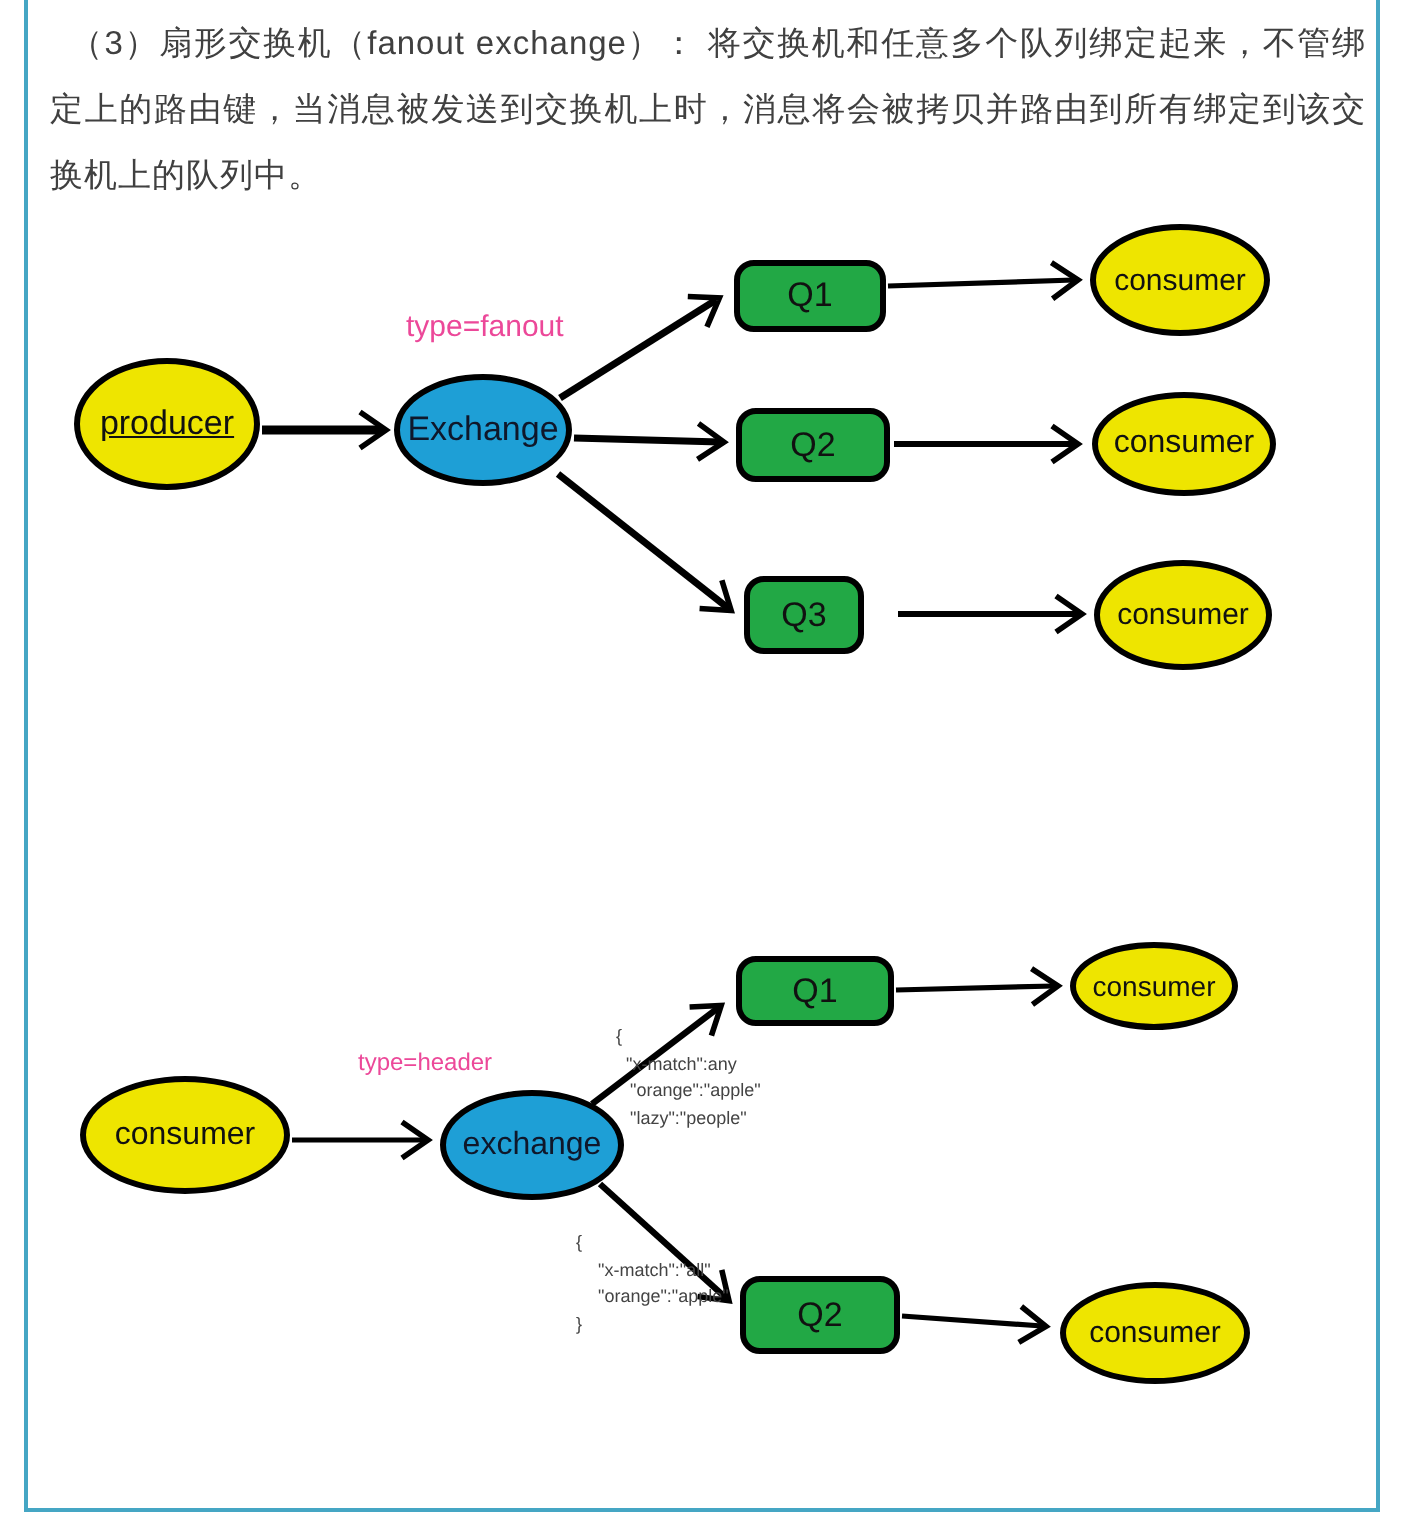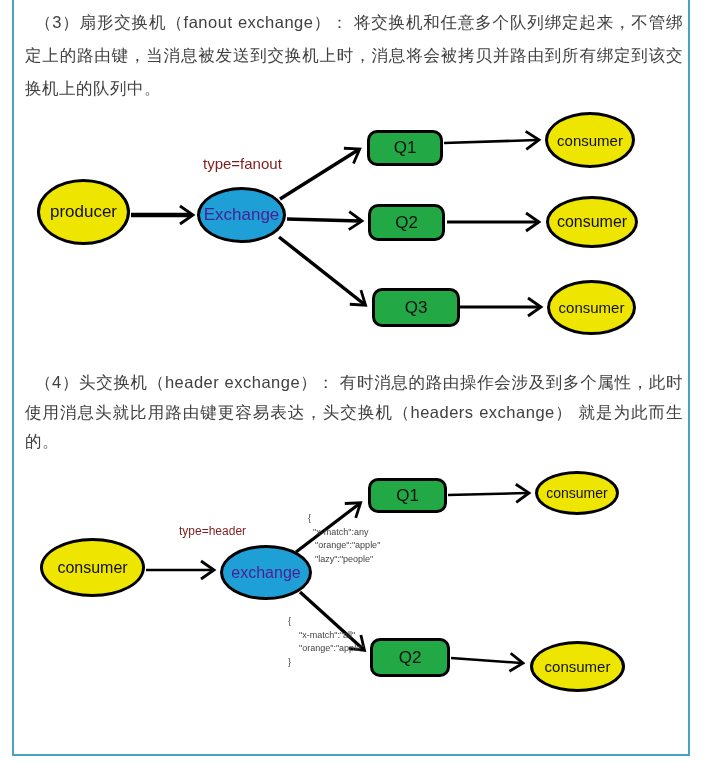--- a/index.html
+++ b/index.html
@@ -31,25 +31,25 @@
     display: flex;
     align-items: center;
     justify-content: center;
     border: 3.5px solid #000;
     color: #111;
     white-space: nowrap;
     text-align: right;
   }
   .ellipse { border-radius: 50%; }
   .qrect { border-radius: 10px; }
-  .node.blue { color: #4c1d95; }
+  .node.blue { color: #0f172a; }
   .type-label {
     position: absolute;
     font-size: 15px;
-    color: #7f1d1d;
+    color: #ec4899;
     white-space: nowrap;
   }
   .binding {
     position: absolute;
     font-size: 9px;
     line-height: 13.5px;
     color: #444;
     white-space: nowrap;
   }
   .binding .indent { padding-left: 11px; }
@@ -83,50 +83,49 @@
 
       <line x1="146" y1="570" x2="212" y2="570" stroke="#000" stroke-width="2.6" marker-end="url(#ah)"></line>
       <line x1="296" y1="552" x2="359" y2="504" stroke="#000" stroke-width="3.2" marker-end="url(#ah)"></line>
       <line x1="300" y1="592" x2="363" y2="649" stroke="#000" stroke-width="3.2" marker-end="url(#ah)"></line>
       <line x1="448" y1="495" x2="527" y2="493" stroke="#000" stroke-width="2.6" marker-end="url(#ah)"></line>
       <line x1="451" y1="658" x2="521" y2="663" stroke="#000" stroke-width="2.6" marker-end="url(#ah)"></line>
     </svg>
 
     <div class="type-label" style="left:203px; top:155px;">type=fanout</div>
 
-    <div class="node ellipse" style="left:37px; top:179px; width:93px; height:66px; background:#EEE500; font-size:17px;">
+    <div class="node ellipse" style="left:37px; top:179px; width:93px; height:66px; background:#EEE500; font-size:17px;text-decoration:underline;">
       <span>producer</span>
     </div>
 
     <div class="node ellipse blue" style="left:197px; top:187px; width:89px; height:56px; background:#1E9FD6; font-size:17px;">
       <span>Exchange</span>
     </div>
 
     <div class="node qrect" style="left:367px; top:130px; width:76px; height:36px; background:#22A845; font-size:17px;">
       <span>Q1</span>
     </div>
     <div class="node qrect" style="left:368px; top:204px; width:77px; height:37px; background:#22A845; font-size:17px;">
       <span>Q2</span>
     </div>
-    <div class="node qrect" style="left:372px; top:288px; width:88px; height:39px; background:#22A845; font-size:17px;">
+    <div class="node qrect" style="left:372px; top:288px; width:60px; height:39px; background:#22A845; font-size:17px;">
       <span>Q3</span>
     </div>
 
     <div class="node ellipse" style="left:545px; top:112px; width:90px; height:56px; background:#EEE500; font-size:15px;">
       <span>consumer</span>
     </div>
     <div class="node ellipse" style="left:546px; top:196px; width:92px; height:52px; background:#EEE500; font-size:16px;">
       <span>consumer</span>
     </div>
     <div class="node ellipse" style="left:547px; top:280px; width:89px; height:55px; background:#EEE500; font-size:15px;">
       <span>consumer</span>
     </div>
   </div>
 
-  <p class="para" style="top:368px; line-height:29.5px;">（4）头交换机（header exchange）： 有时消息的路由操作会涉及到多个属性，此时使用消息头就比用路由键更容易表达，头交换机（headers exchange） 就是为此而生的。</p>
 
   <div class="diagram-layer">
 
     <div class="type-label" style="left:179px; top:524px; font-size:12px;">type=header</div>
 
     <div class="node ellipse" style="left:40px; top:538px; width:105px; height:59px; background:#EEE500; font-size:16px;">
       <span>consumer</span>
     </div>
 
     <div class="node ellipse blue" style="left:220px; top:545px; width:92px; height:55px; background:#1E9FD6; font-size:16px;">

